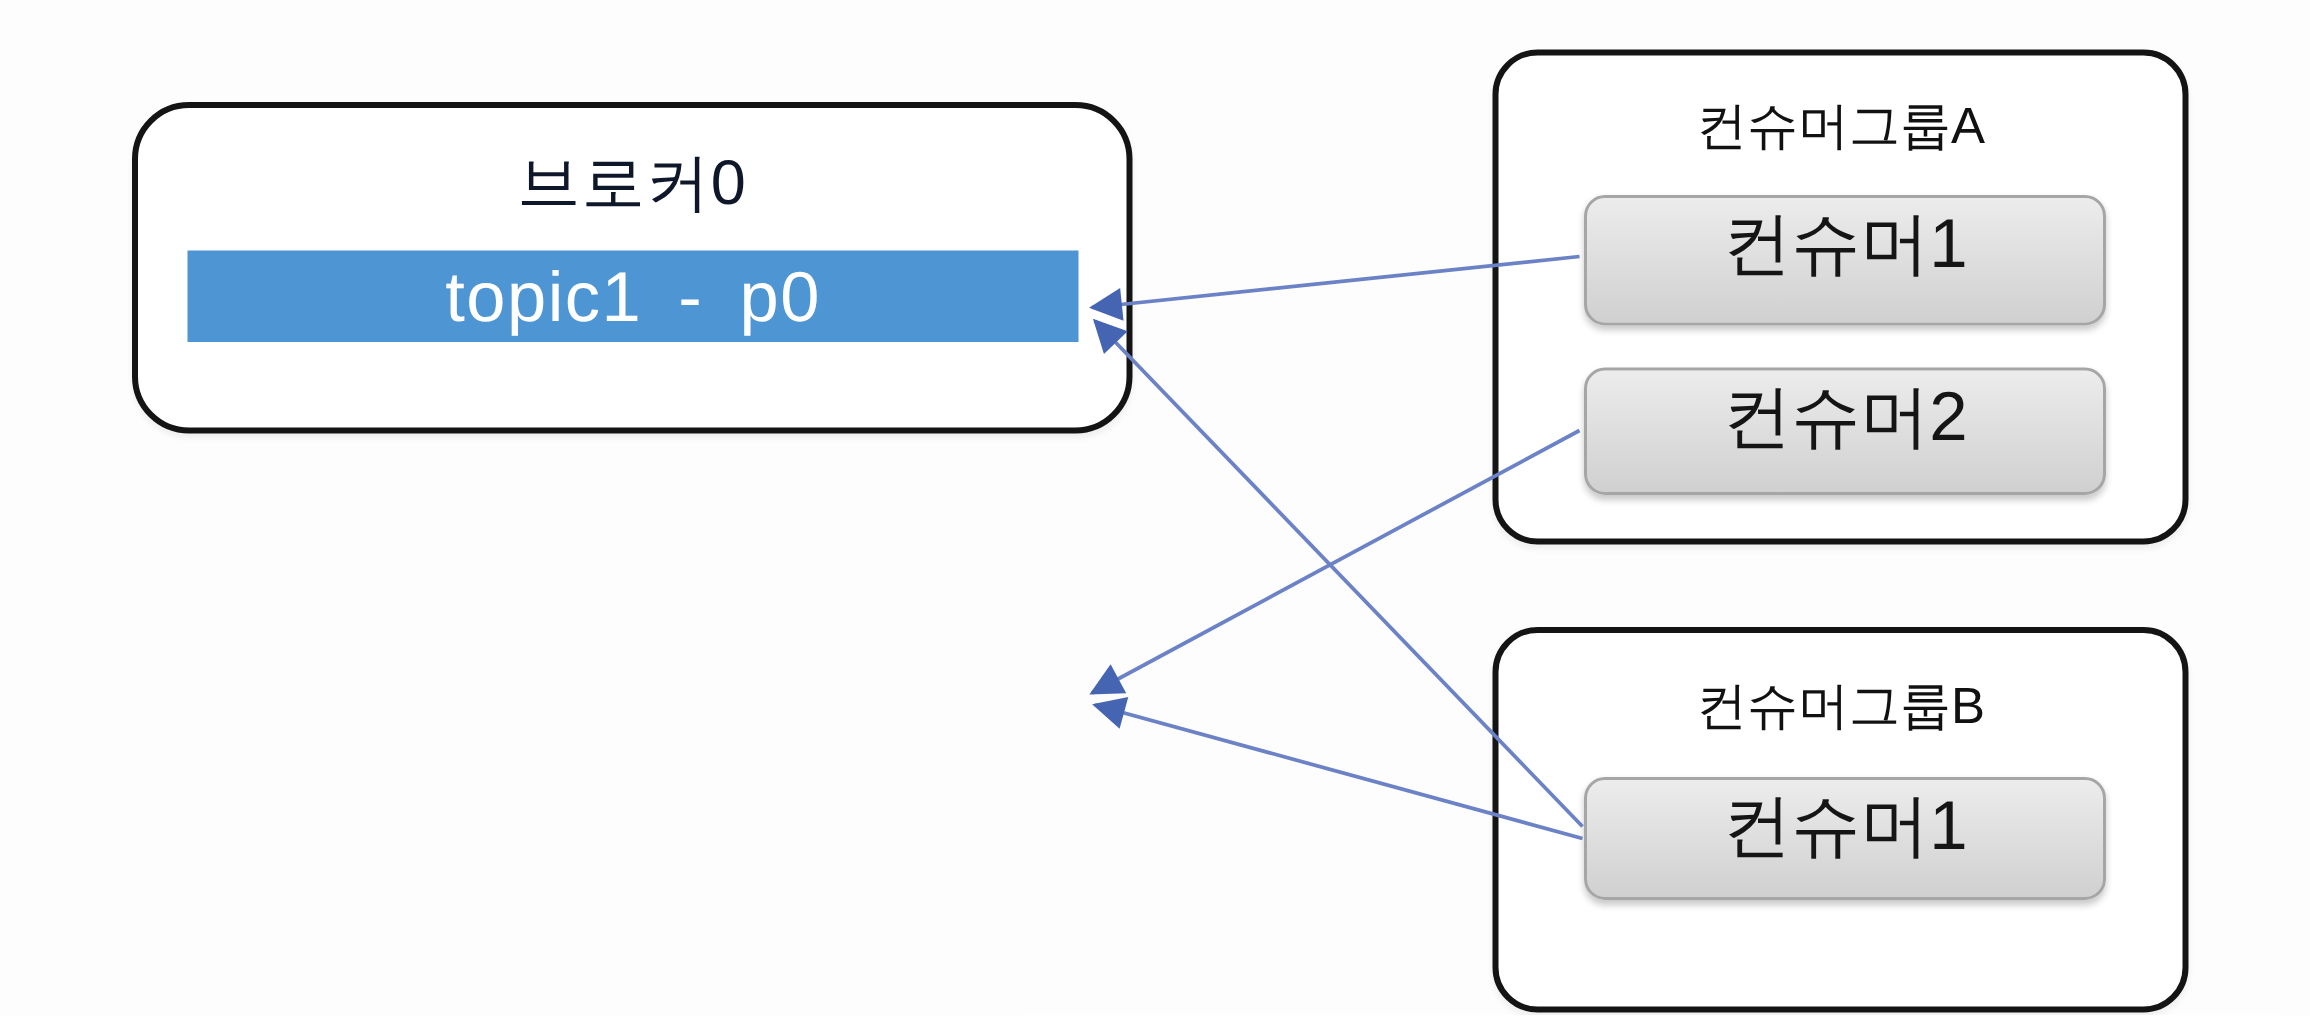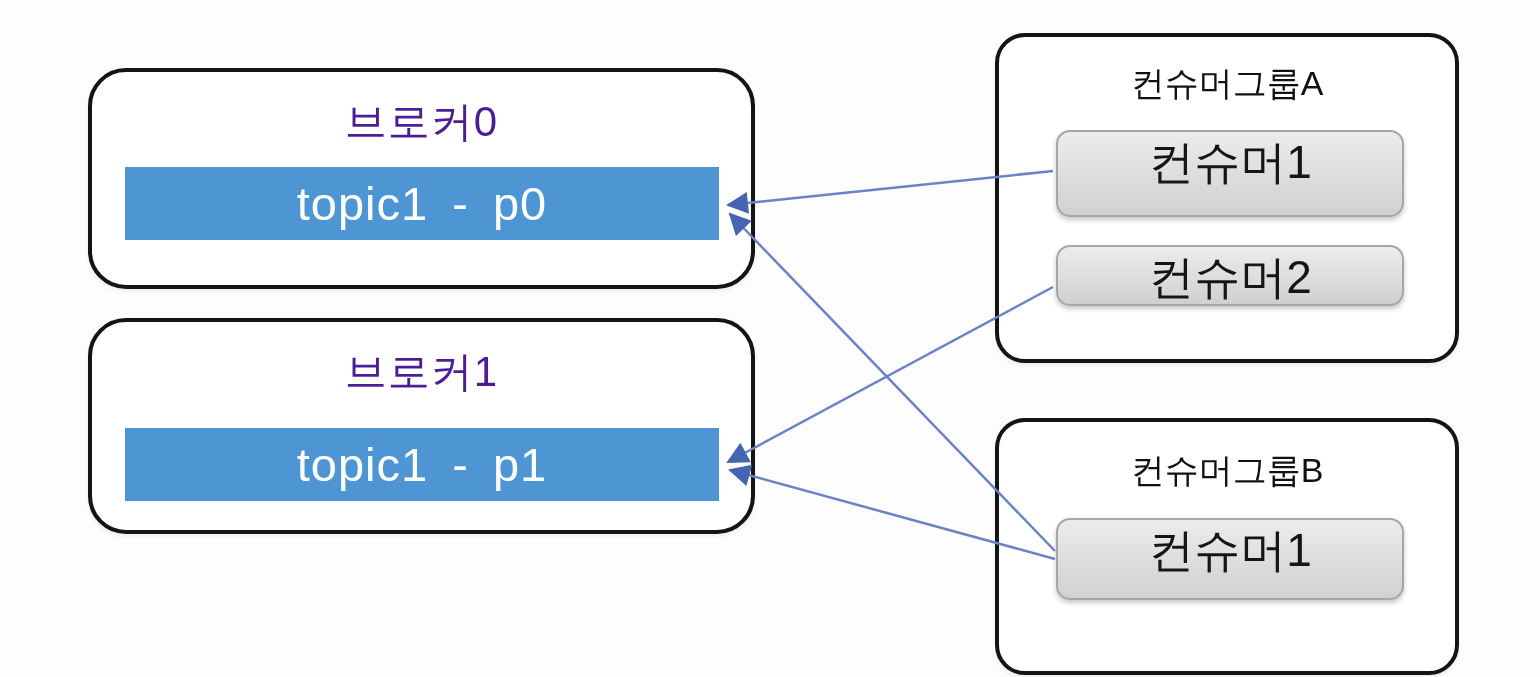--- a/index.html
+++ b/index.html
@@ -29,29 +29,29 @@
   }
   .broker-box.b0 { top: 68px;  height: 221px; }
   .broker-box.b1 { top: 318px; height: 216px; }
 
   .broker-title {
     position: absolute;
     left: 0; right: 0;
     top: 22px;
     text-align: center;
     font-size: 42px;
-    color: #4c1d95;
+    color: #0f172a;
     letter-spacing: 1px;
   }
 
   .topic-bar {
     position: absolute;
     left: 33px;
     width: 594px;
-    height: 73px;
+    height: 61px;
     background: #4e96d3;
     display: flex;
     align-items: center;
     justify-content: center;
     color: #ffffff;
     font-size: 47px;
     letter-spacing: 1px;
     word-spacing: 10px;
   }
   .broker-box.b0 .topic-bar { top: 95px; }
@@ -90,21 +90,21 @@
     background: linear-gradient(#ececec, #d0d0d0);
     box-sizing: border-box;
     display: flex;
     align-items: flex-start;
     justify-content: center;
     font-size: 46px;
     color: #151515;
     box-shadow: 0 3px 5px rgba(0,0,0,0.22);
   }
   .group-box.ga .consumer-box.c1 { top: 93px;  height: 87px; }
-  .group-box.ga .consumer-box.c2 { top: 208px; height: 61px; }
+  .group-box.ga .consumer-box.c2 { top: 208px; height: 85px; }
   .group-box.gb .consumer-box.c1 { top: 96px;  height: 82px; }
 
   
   .connector-layer {
     position: absolute;
     left: 0; top: 0;
     width: 1540px;
     height: 677px;
     pointer-events: none;
   }
@@ -114,26 +114,20 @@
 
 <div class="canvas">
 
   <div class="broker-box b0">
     <div class="broker-title">브로커0</div>
     <div class="topic-bar">
       <span>topic1 - p0</span>
     </div>
   </div>
 
-  <div class="broker-box b1">
-    <div class="broker-title">브로커1</div>
-    <div class="topic-bar">
-      <span>topic1 - p1</span>
-    </div>
-  </div>
 
   <div class="group-box ga">
     <div class="group-title">컨슈머그룹A</div>
     <div class="consumer-box c1">
       <span>컨슈머1</span>
     </div>
     <div class="consumer-box c2">
       <span>컨슈머2</span>
     </div>
   </div>

